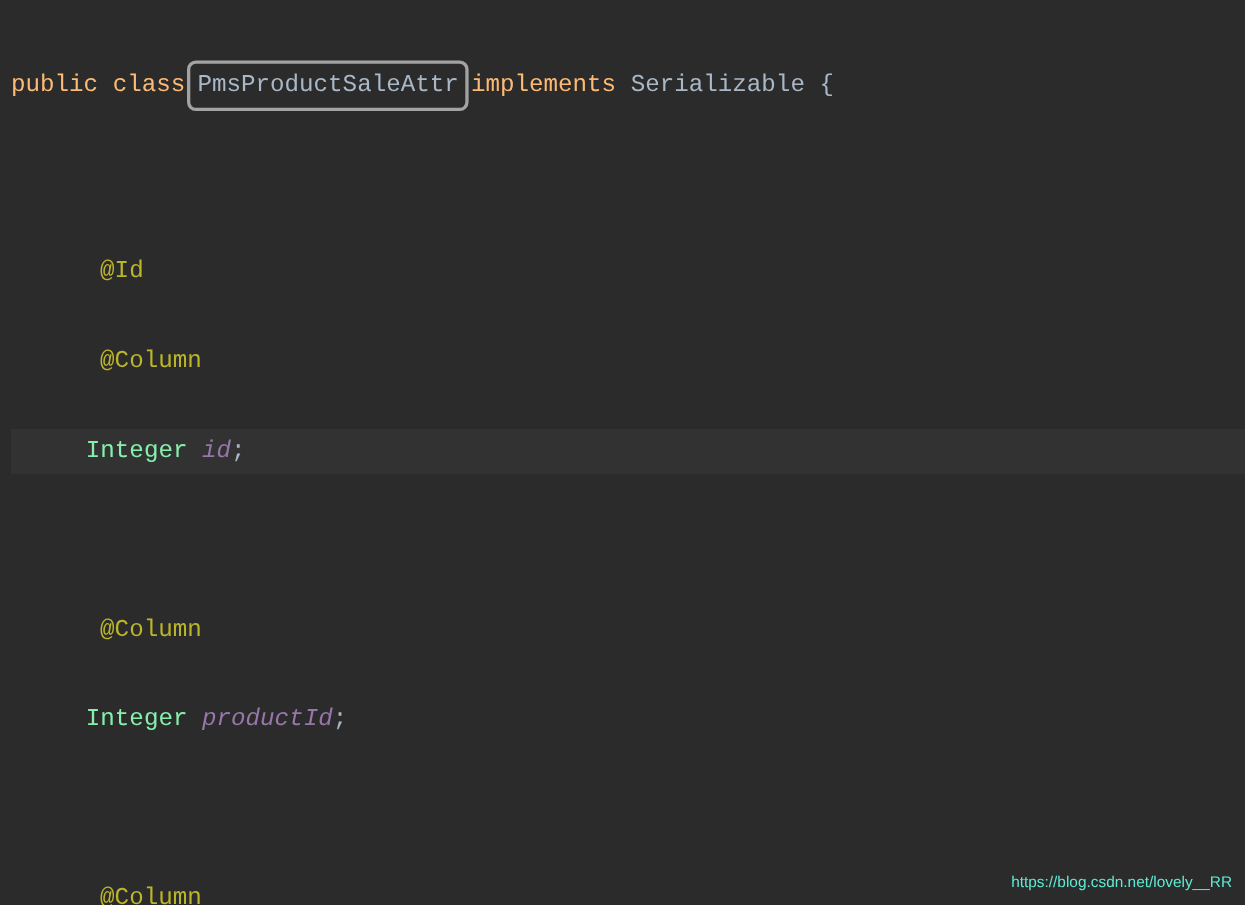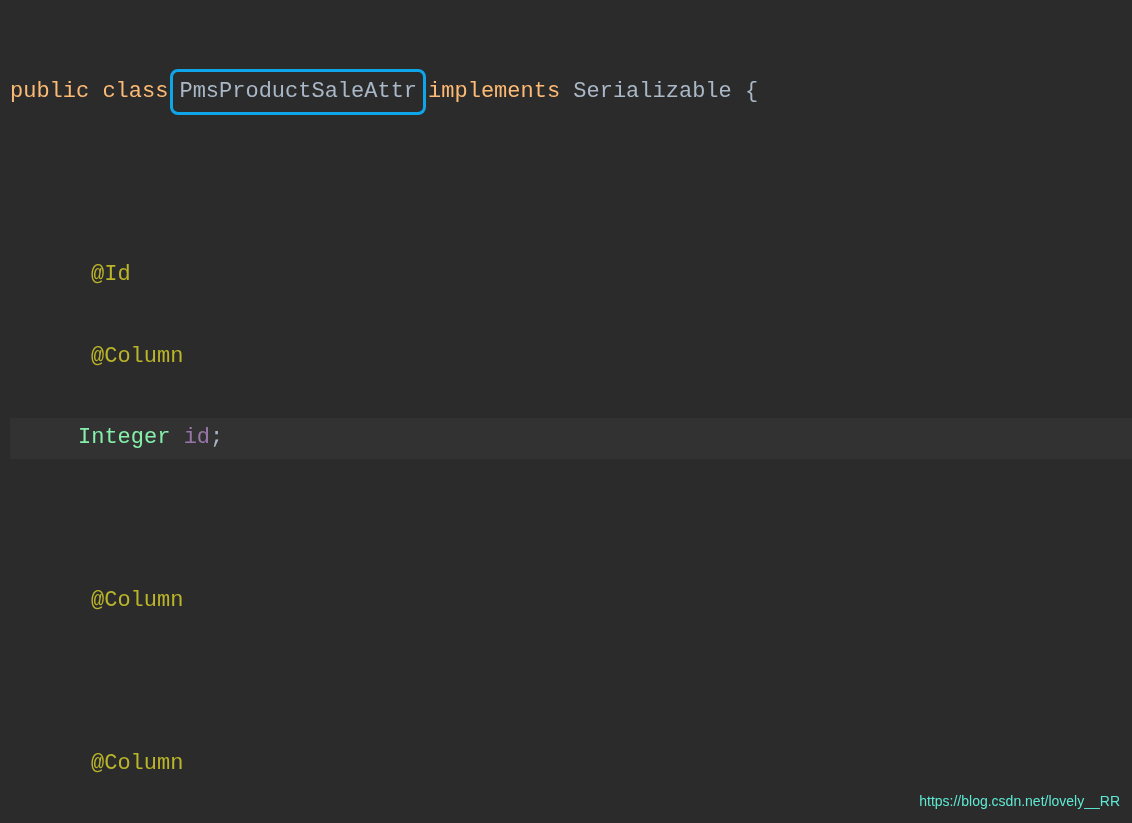--- a/index.html
+++ b/index.html
@@ -19,29 +19,29 @@
       position: relative;
       overflow: hidden;
     }
     .code-container {
       padding-left: 10px;
       white-space: pre;
     }
     .keyword { color: #fdba74; }
     .annotation { color: #bbb529; margin-left: 13px; }
     .type { color: #86efac; }
-    .field { color: #9876aa; }
+    .field { color: #9876aa; font-style: italic; }
     .identifier { color: #a9b7c6; }
     .punctuation { color: #a9b7c6; }
     .highlight-box {
-      border: 3px solid #0ea5e9;
+      border: 3px solid #a3a3a3;
       border-radius: 8px;
       padding: 0 6px;
       display: inline-block;
-      margin: 18px 2px;
+      margin: 4px 2px;
     }
     .watermark {
       position: absolute;
       bottom: 8px;
       right: 12px;
       color: #5eead4;
       font-size: 14px;
       font-family: Arial, sans-serif;
     }
     .line {
@@ -60,20 +60,21 @@
 <body>
 
 <div class="code-container">
 <span class="line"><span class="keyword">public</span> <span class="keyword">class</span><span class="highlight-box"><span class="identifier">PmsProductSaleAttr</span></span><span class="keyword">implements</span> <span class="identifier">Serializable</span> <span class="punctuation">{</span></span>
 <span class="line"> </span>
 <span class="line indent1"><span class="annotation">@Id</span></span>
 <span class="line indent1"><span class="annotation">@Column</span></span>
 <span class="highlight-line"><span class="line indent1"><span class="type">Integer</span> <span class="field">id</span><span class="punctuation">;</span></span></span>
 <span class="line"> </span>
 <span class="line indent1"><span class="annotation">@Column</span></span>
+<span class="line indent1"><span class="type">Integer</span> <span class="field">productId</span><span class="punctuation">;</span></span>
 <span class="line"> </span>
 <span class="line indent1"><span class="annotation">@Column</span></span>
 
 
 
 
 
 
 
 

